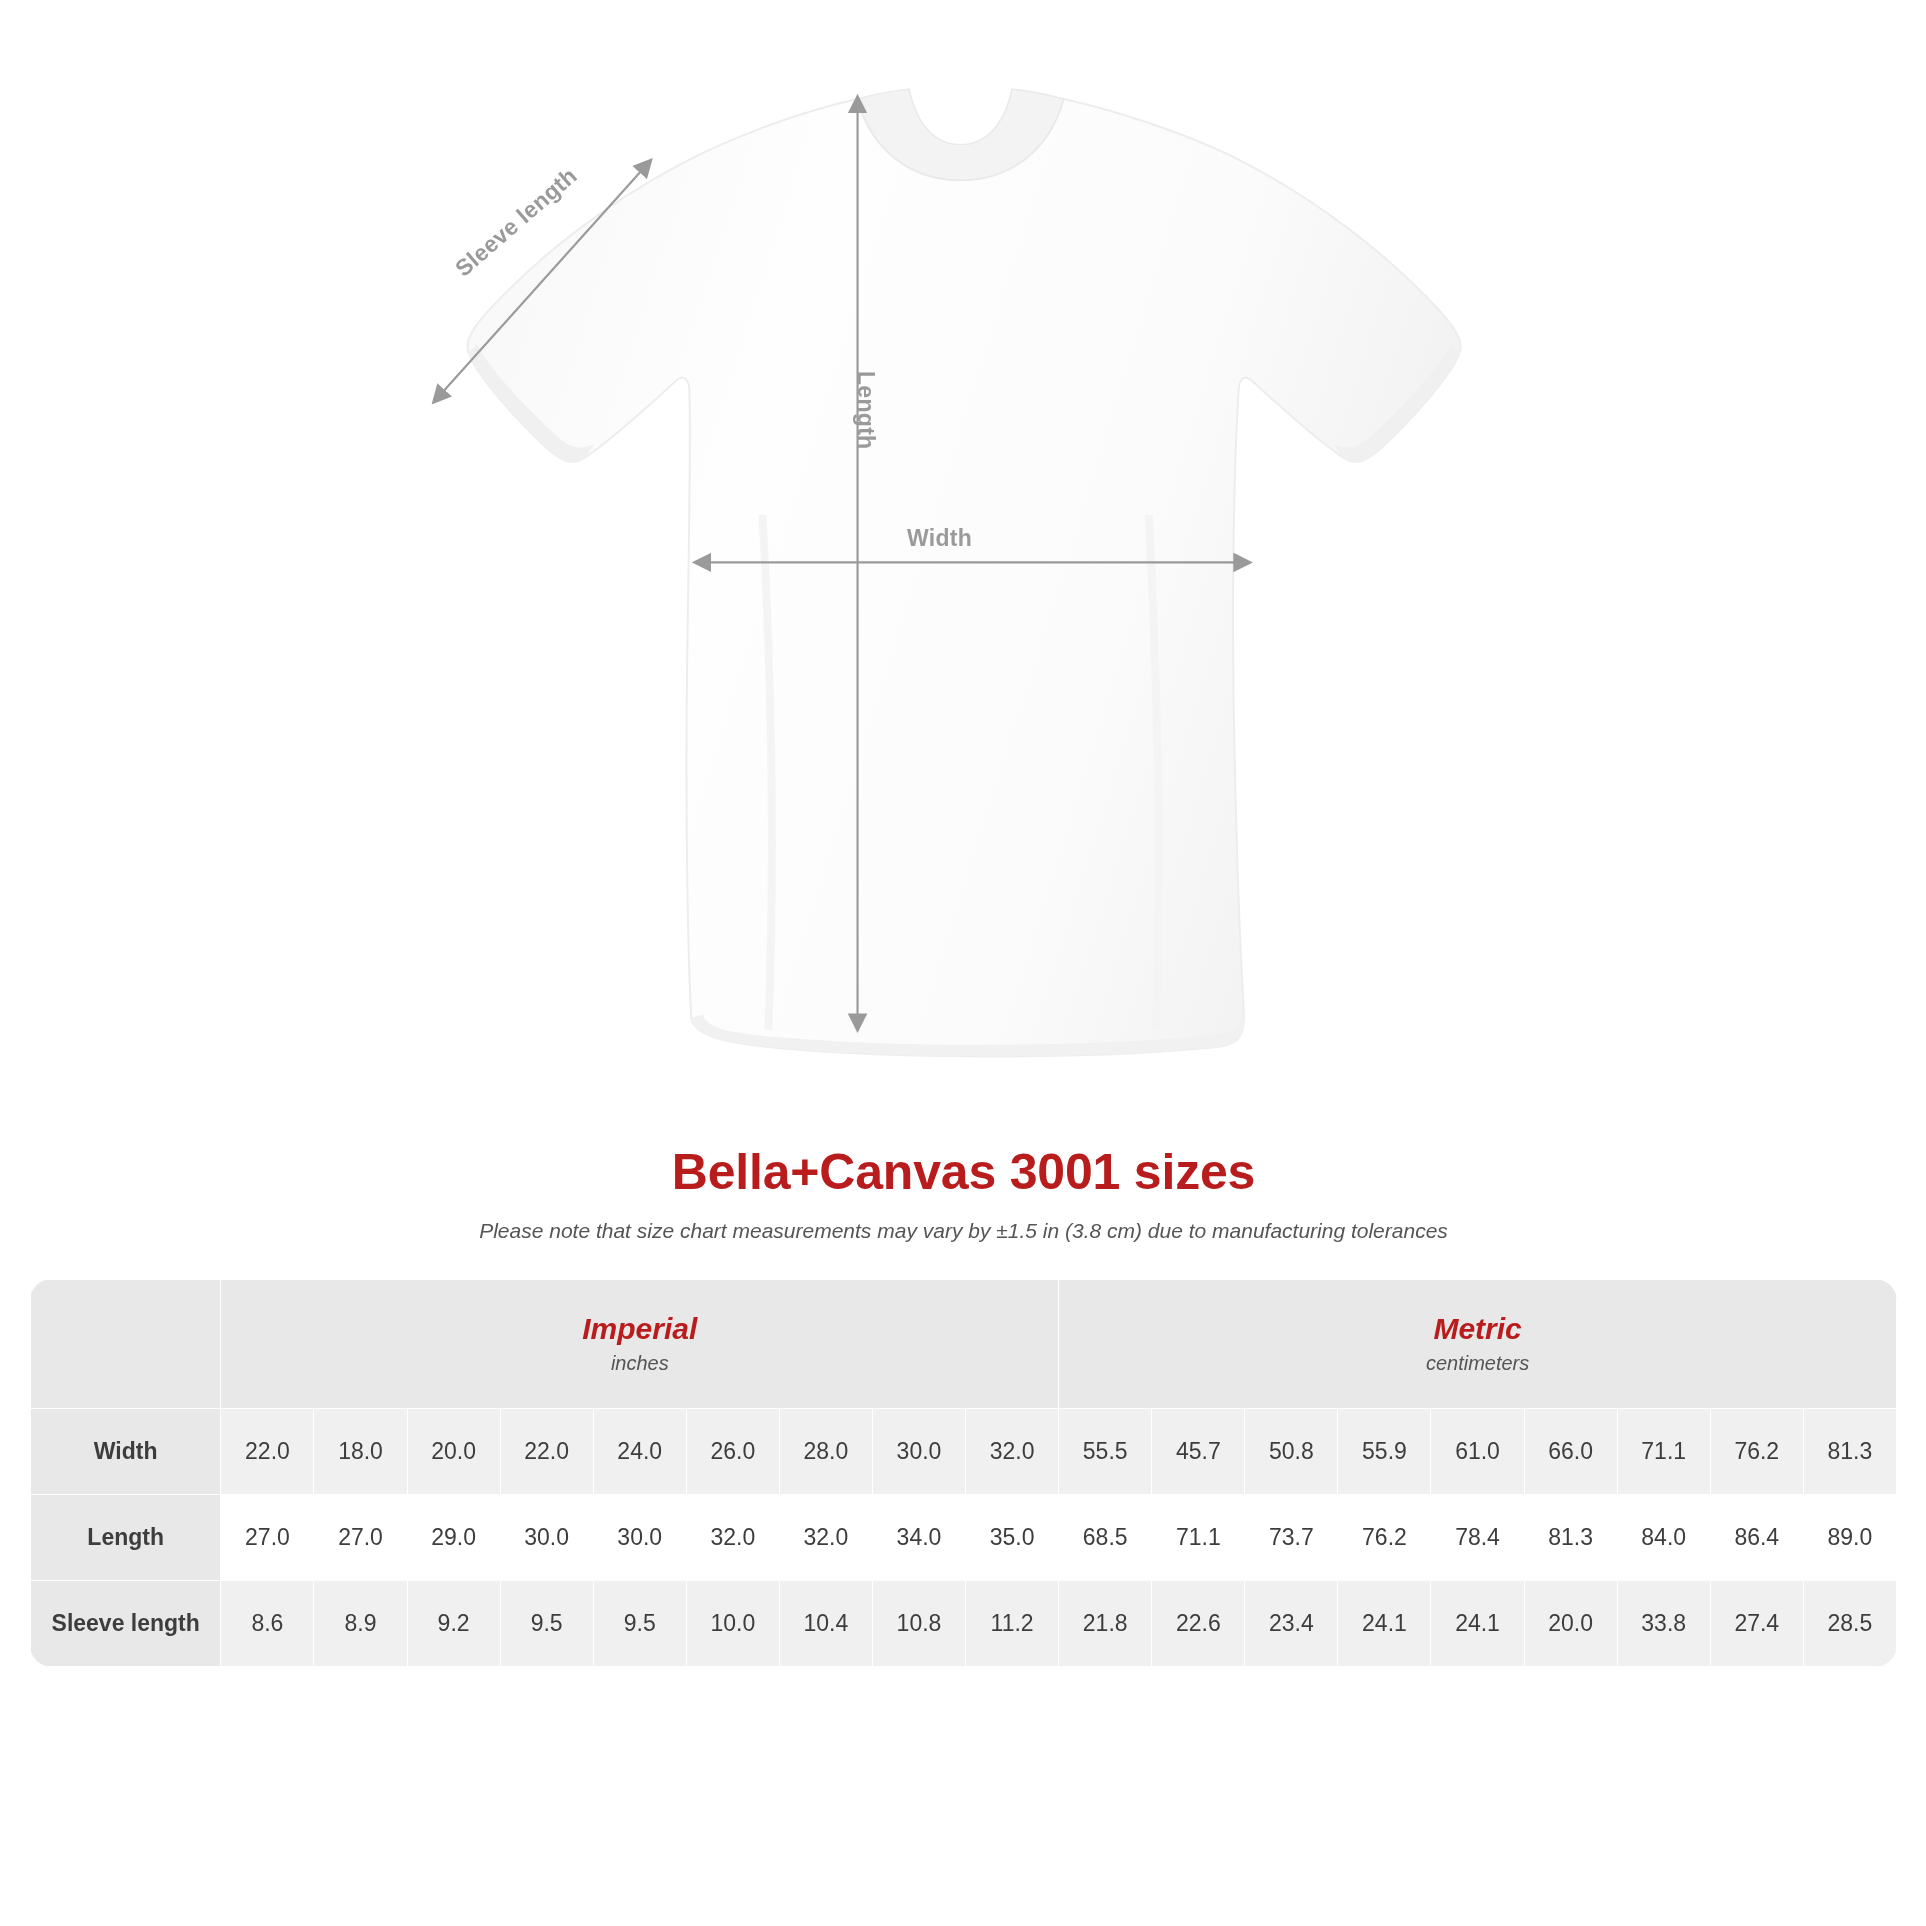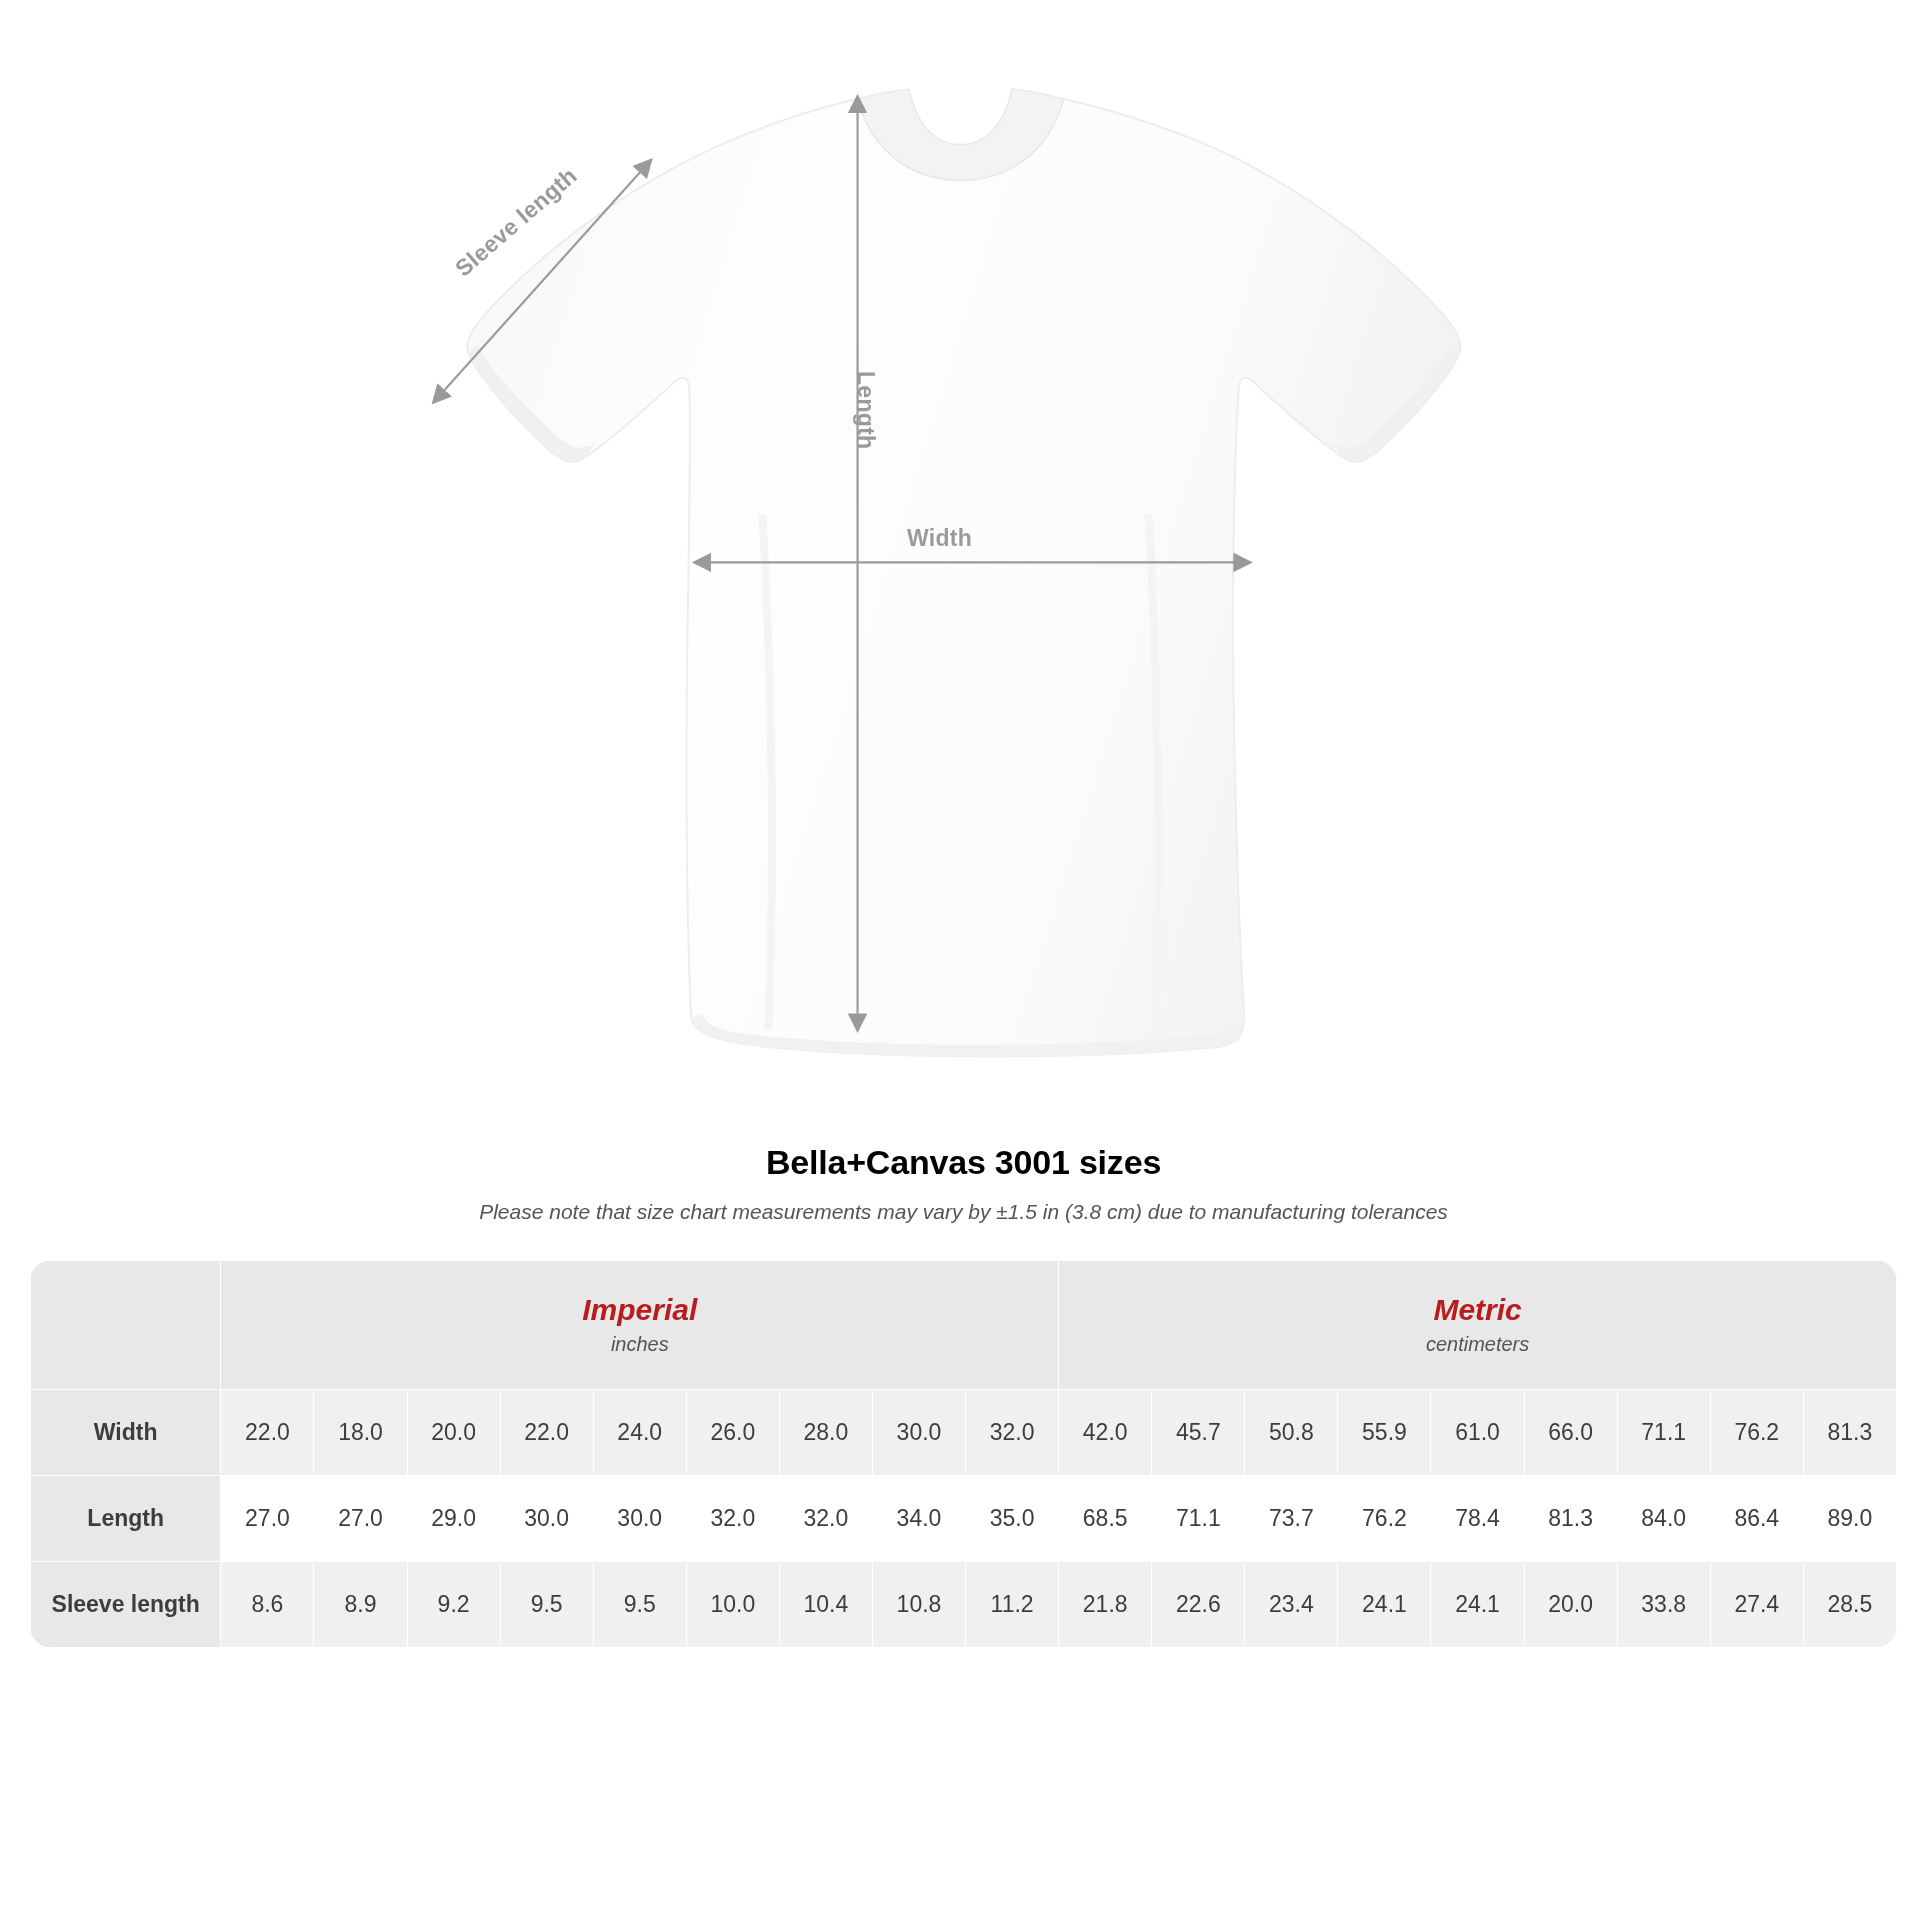--- a/index.html
+++ b/index.html
@@ -55,23 +55,23 @@
     left: 907px;
     top: 525px;
   }
 
   
   .title-block {
     text-align: center;
     margin-top: 34px;
   }
   .chart-title {
-    font-size: 34px;
-    font-weight: bold;
-    color: #000000;
+    font-size: 50px;
+    font-weight: bold;
+    color: #b91c1c;
     letter-spacing: -0.2px;
   }
   .chart-note {
     margin-top: 18px;
     font-size: 21px;
     font-style: italic;
     color: #555555;
   }
 
   
@@ -270,21 +270,21 @@
           <td class="row-head">Width</td>
           <td>22.0</td>
           <td>18.0</td>
           <td>20.0</td>
           <td>22.0</td>
           <td>24.0</td>
           <td>26.0</td>
           <td>28.0</td>
           <td>30.0</td>
           <td>32.0</td>
-          <td>42.0</td>
+          <td>55.5</td>
           <td>45.7</td>
           <td>50.8</td>
           <td>55.9</td>
           <td>61.0</td>
           <td>66.0</td>
           <td>71.1</td>
           <td>76.2</td>
           <td>81.3</td>
         </tr>
 

